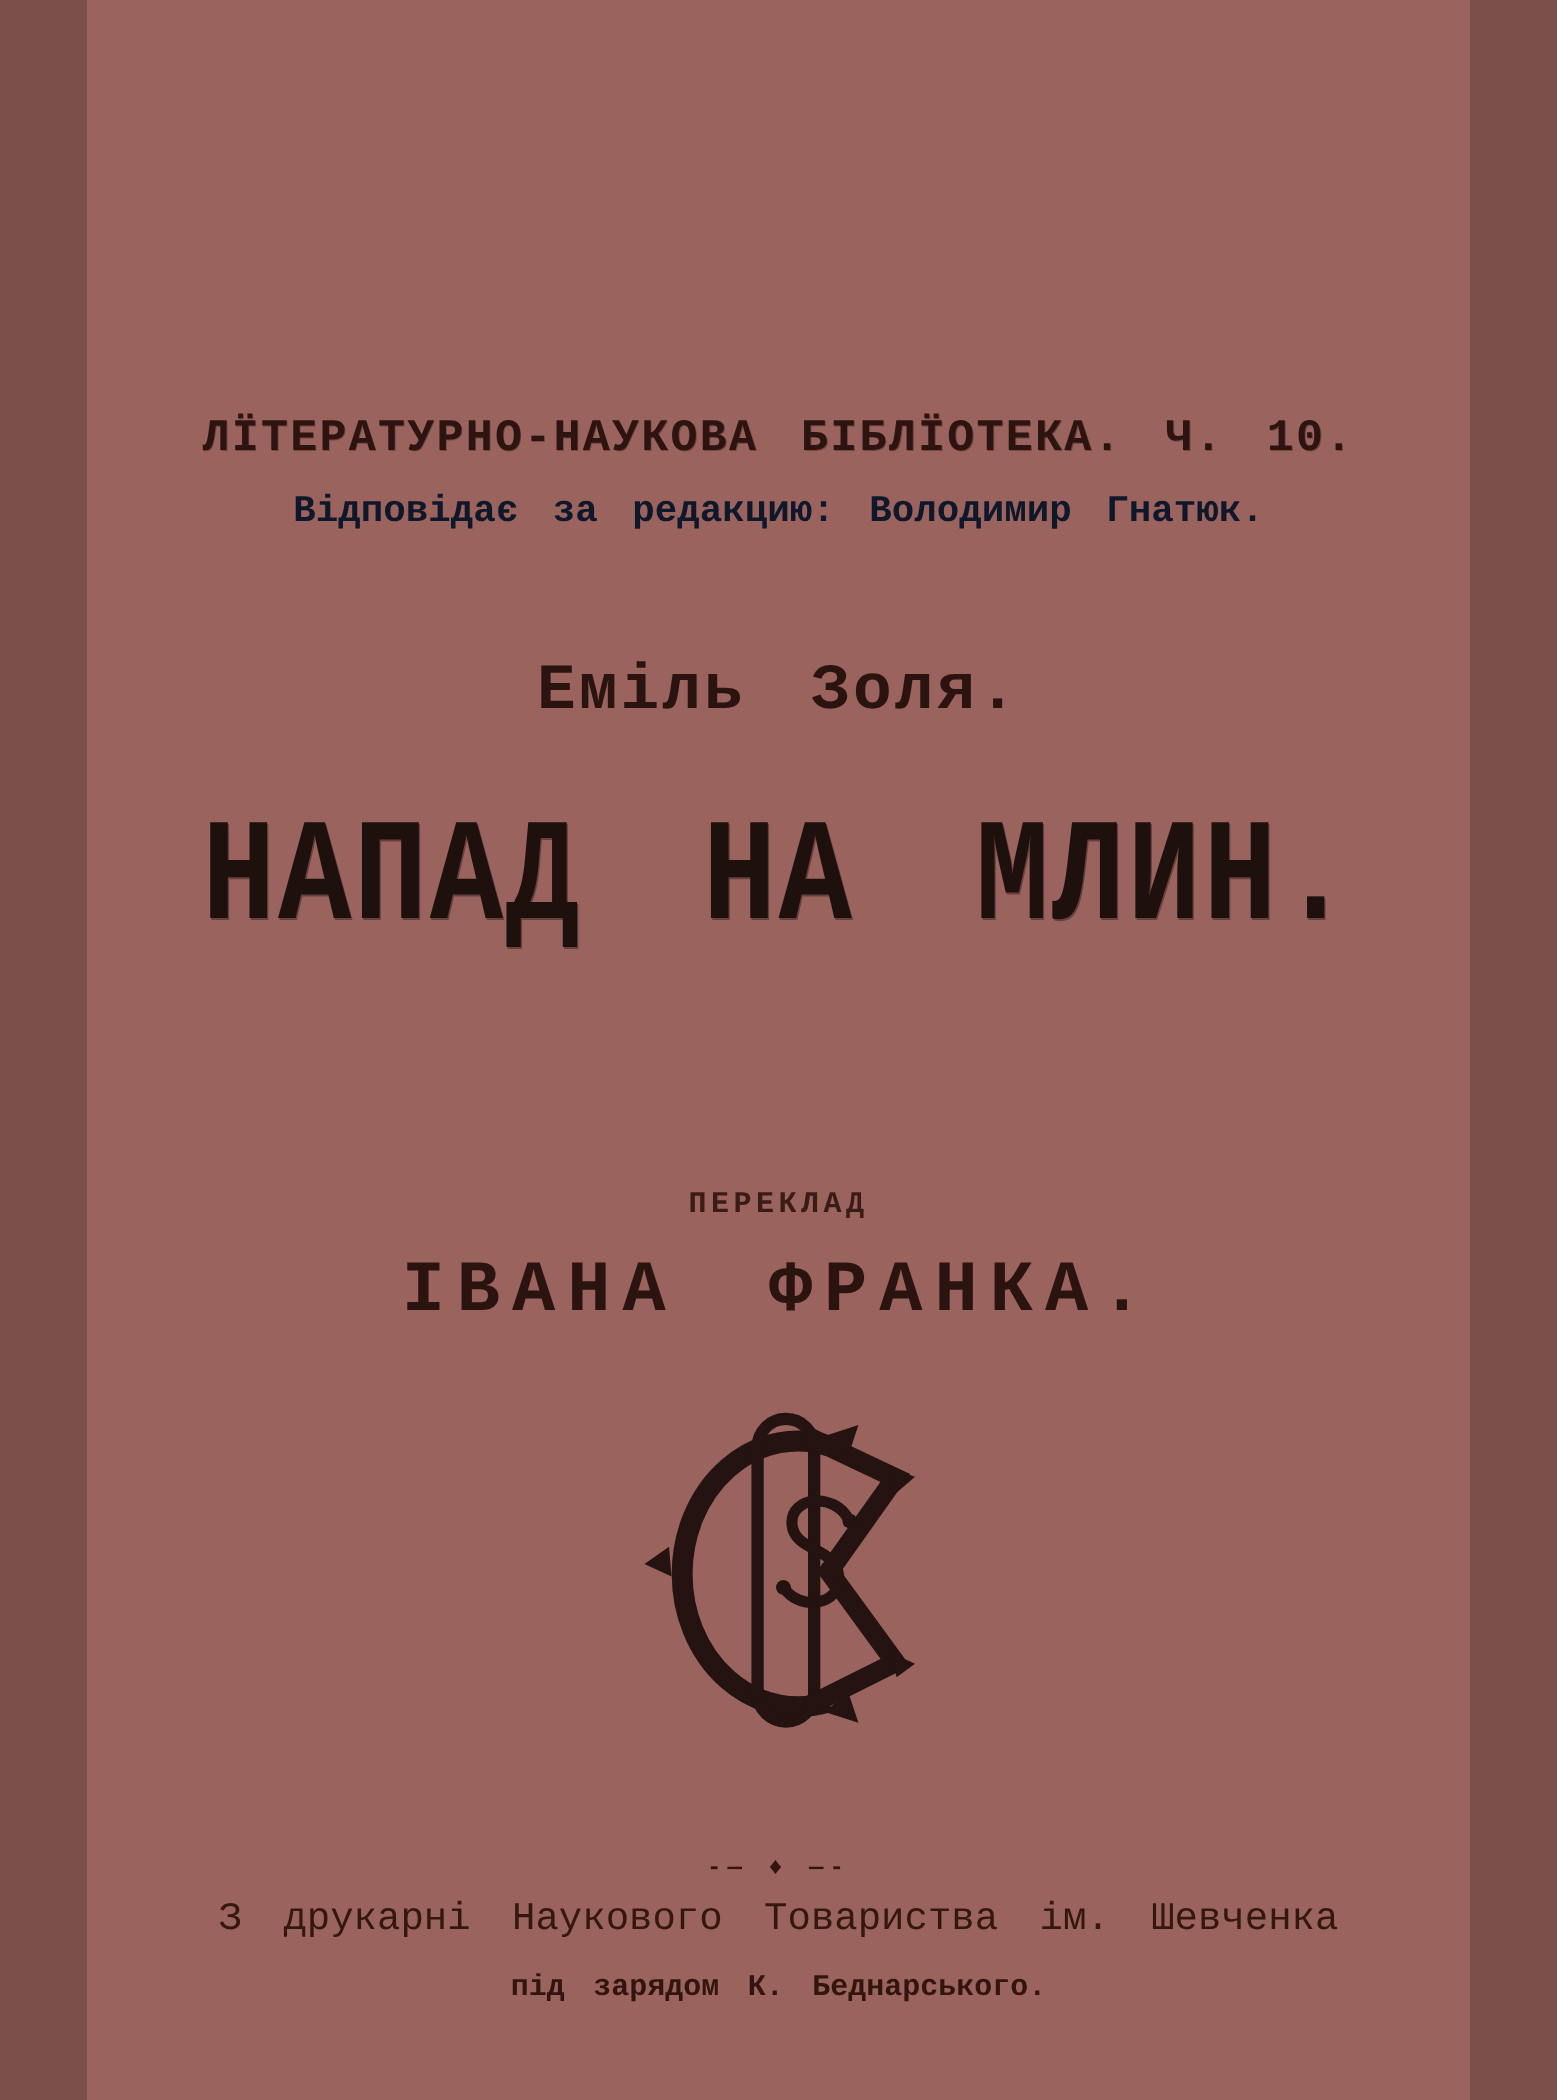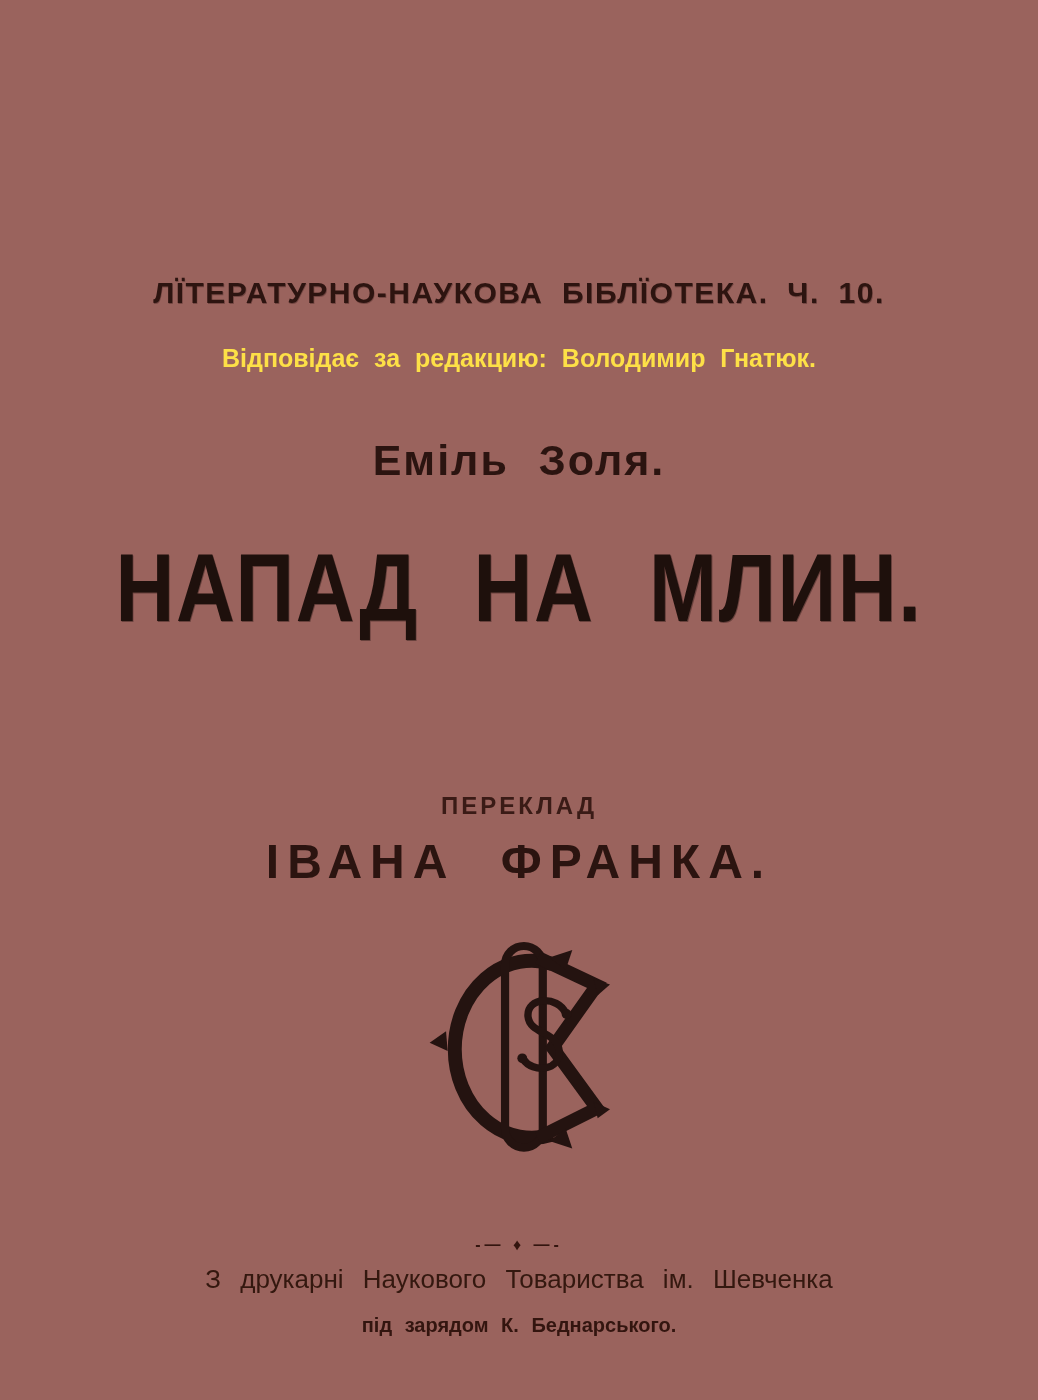--- a/index.html
+++ b/index.html
@@ -1,47 +1,47 @@
 <!DOCTYPE html>
 <html><head>
 <meta charset="utf-8">
 <style>
   html, body { margin: 0; padding: 0; background: #7c4f4b; }
   .page {
     position: relative;
-    width: 1038px;
+    width: 922px;
     height: 1400px;
     margin: 0 auto;
     background: #9a635d;
     overflow: hidden;
-    font-family: Liberation Sans, sans-serif;
+    font-family: Liberation Mono, monospace;
     color: #2a1512;
   }
   .line {
     position: absolute;
     left: 0;
     right: 0;
     text-align: center;
     white-space: nowrap;
   }
   .series {
     top: 276px;
     font-size: 30px;
     font-weight: 700;
     letter-spacing: 1.5px;
     word-spacing: 9px;
     color: #2d1410;
     text-shadow: 0.6px 0.6px 0 rgba(45,20,16,0.35);
   }
   .editor {
-    top: 344px;
+    top: 326px;
     font-size: 25px;
     font-weight: 700;
     word-spacing: 8px;
-    color: #fde047;
+    color: #0f172a;
   }
   .author {
     top: 436px;
     font-size: 43px;
     font-weight: 700;
     letter-spacing: 2px;
     word-spacing: 16px;
     color: #2b1410;
   }
   .title {
@@ -57,21 +57,21 @@
   }
   .subtitle {
     top: 692px;
     font-size: 33px;
     font-weight: 700;
     word-spacing: 15px;
     color: #3a1b16;
   }
   .translation-label {
     top: 792px;
-    font-size: 24px;
+    font-size: 20px;
     font-weight: 700;
     letter-spacing: 3px;
     color: #3a1b16;
   }
   .translator {
     top: 834px;
     font-size: 48px;
     font-weight: 700;
     letter-spacing: 8px;
     word-spacing: 24px;

